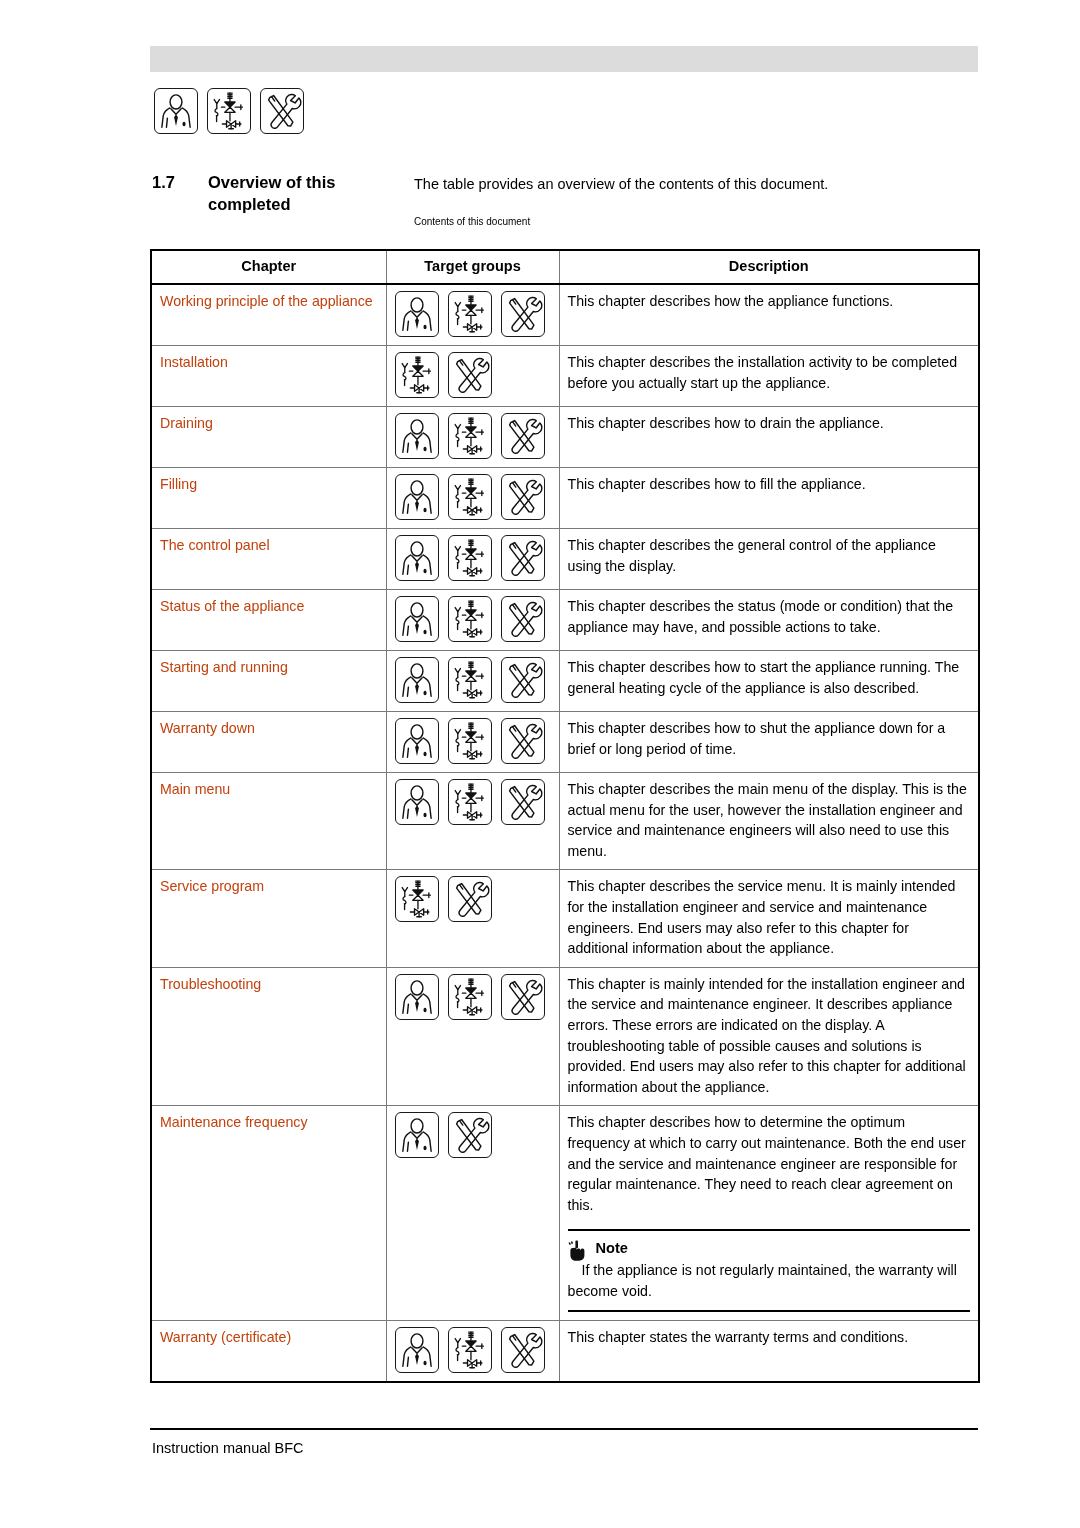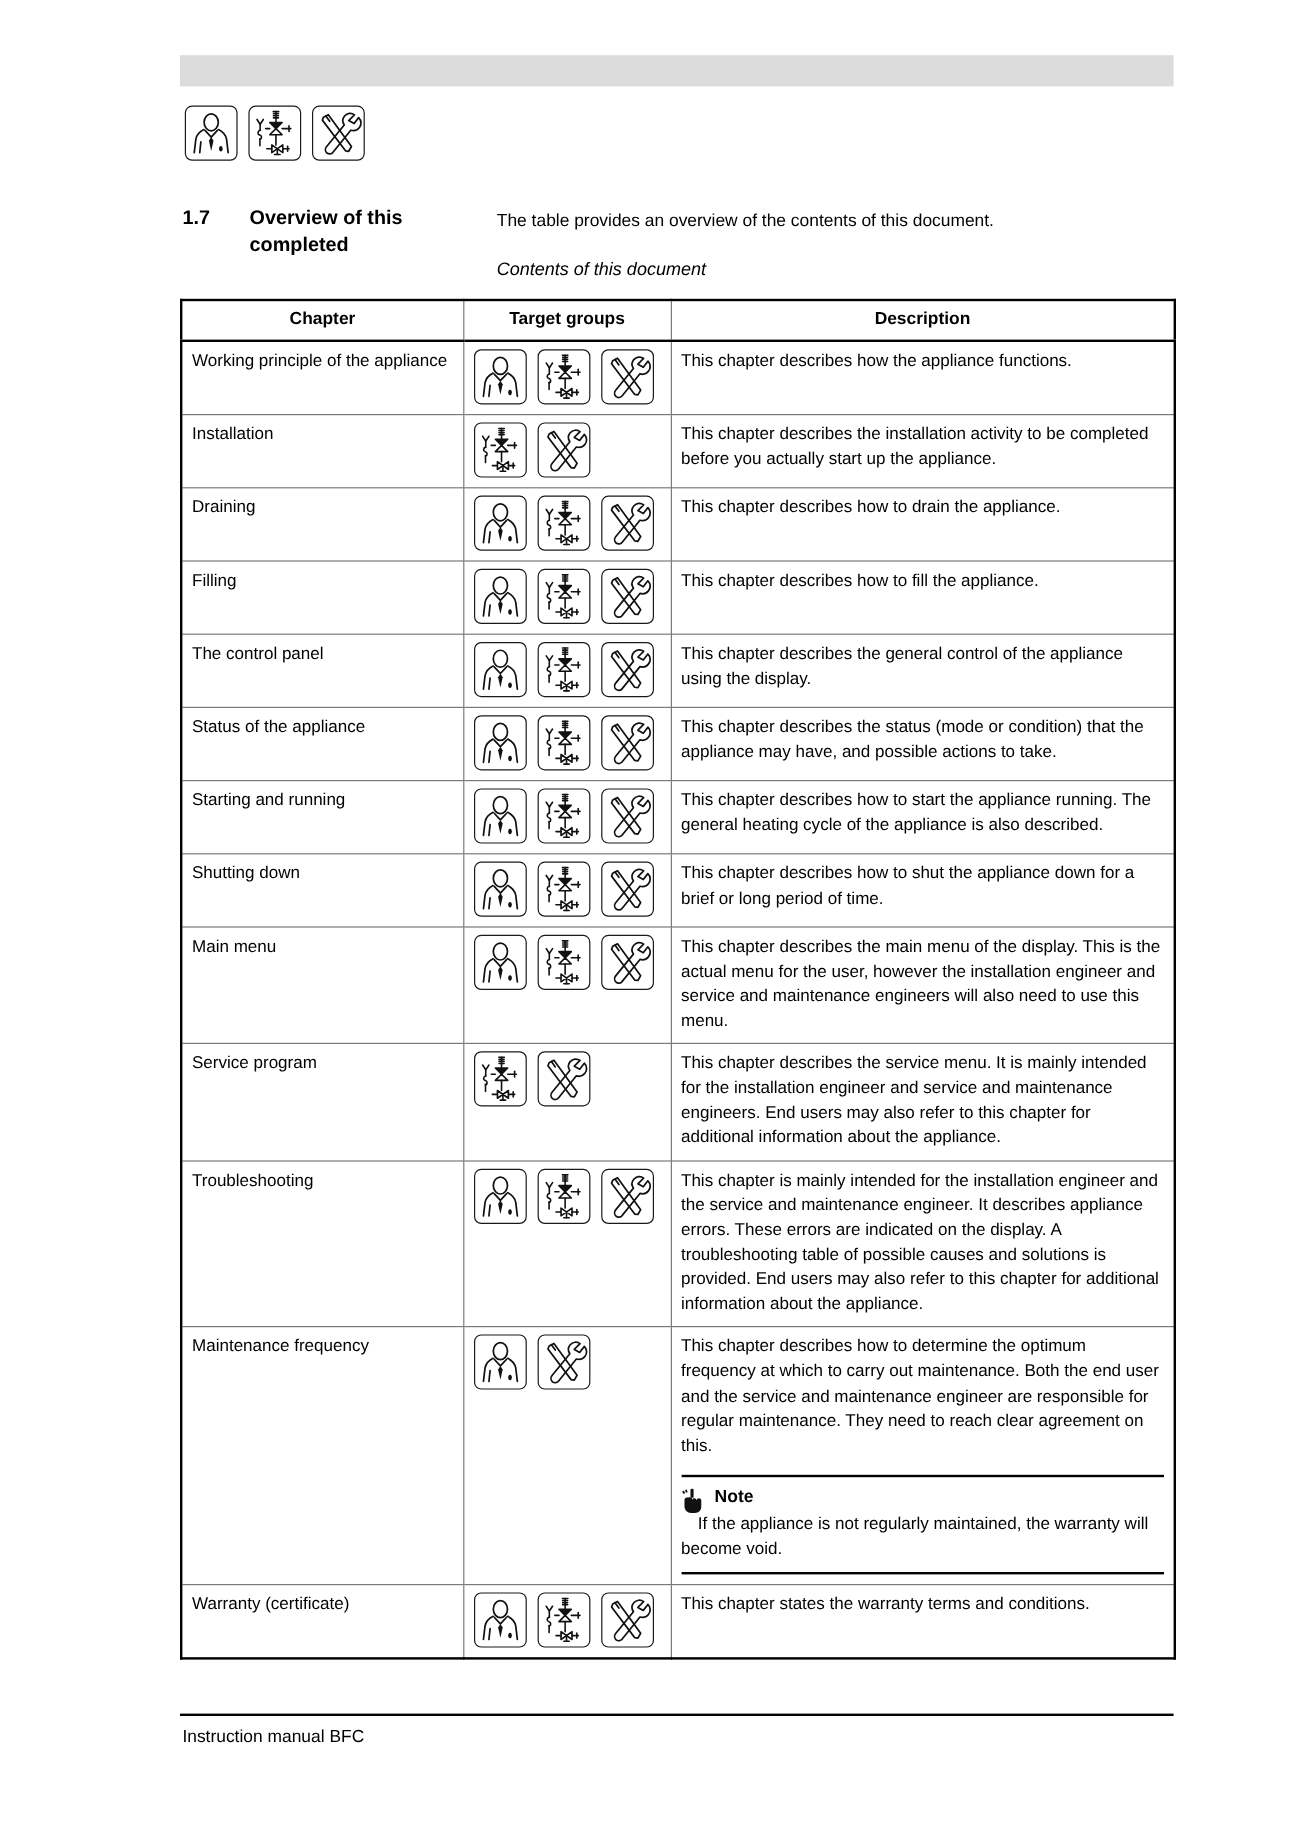--- a/index.html
+++ b/index.html
@@ -78,22 +78,21 @@
     left: 414px;
     top: 174px;
     width: 580px;
     font-size: 14.5px;
     line-height: 1.42;
   }
   .caption-text {
     position: absolute;
     left: 414px;
     top: 216px;
-    font-size: 15px;
-    font-style: italic;
+    font-size: 10px;
     text-align: right;
   }
 
   
   table.contents {
     position: absolute;
     left: 150px;
     top: 249px;
     width: 828px;
     border-collapse: collapse;
@@ -120,21 +119,21 @@
     text-align: center;
     padding-top: 7px;
     padding-bottom: 9px;
     border-bottom: 2px solid #000000;
   }
   table.contents tbody td {
     font-size: 14.2px;
     line-height: 1.45;
   }
   td.chapter-cell {
-    color: #000000;
+    color: #c2410c;
   }
   td.target-cell {
     padding-left: 8px;
     padding-top: 8px;
   }
   td.target-cell .icon-row {
     display: flex;
     gap: 9px;
   }
   td.desc-cell p {
@@ -667,21 +666,21 @@
                   </g>
                 </svg>
               </div>
             </div>
           </td>
           <td class="desc-cell">
             <p>This chapter describes how to start the appliance running. The general heating cycle of the appliance is also described.</p>
           </td>
         </tr>
         <tr>
-          <td class="chapter-cell">Shutting down</td>
+          <td class="chapter-cell">Warranty down</td>
           <td class="target-cell">
             <div class="icon-row">
               <div class="icon-box">
                 <svg viewBox="0 0 44 46" xmlns="http://www.w3.org/2000/svg">
                   <g fill="none" stroke="#111" stroke-width="1.5" stroke-linecap="round" stroke-linejoin="round">
                     <ellipse cx="22" cy="13.5" rx="6.2" ry="7.4"></ellipse>
                     <path d="M15.6 19.8 C12.0 21.6 9.4 24.4 8.6 28.2 L7.2 40"></path>
                     <path d="M28.4 19.8 C32.0 21.6 34.6 24.4 35.4 28.2 L36.8 40"></path>
                     <path d="M16.6 20.6 L22 26.4 L27.4 20.6"></path>
                     <path d="M22 26.4 L20.0 29.6 L22 38.6 L24.0 29.6 Z" fill="#111" stroke="none"></path>

